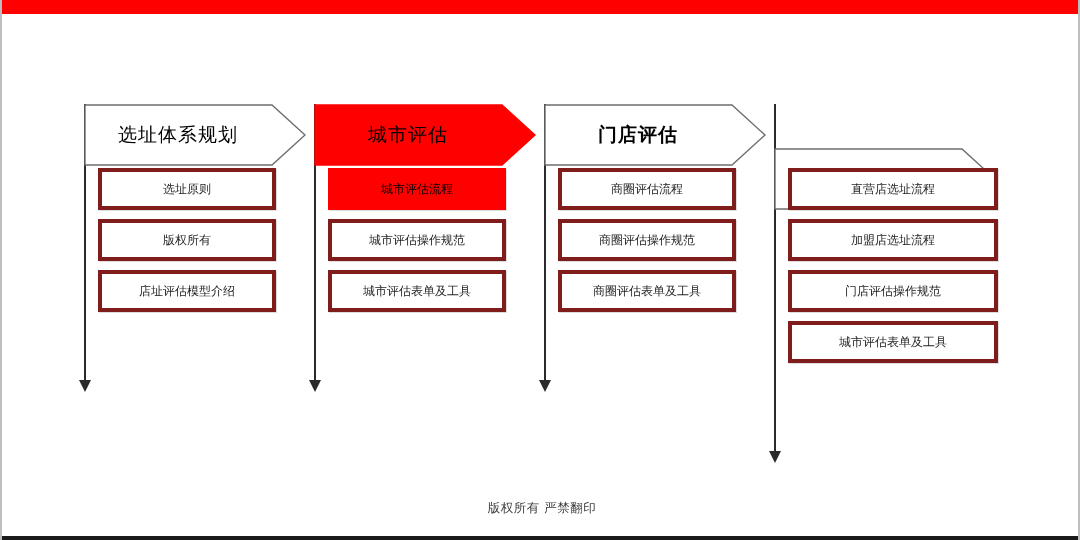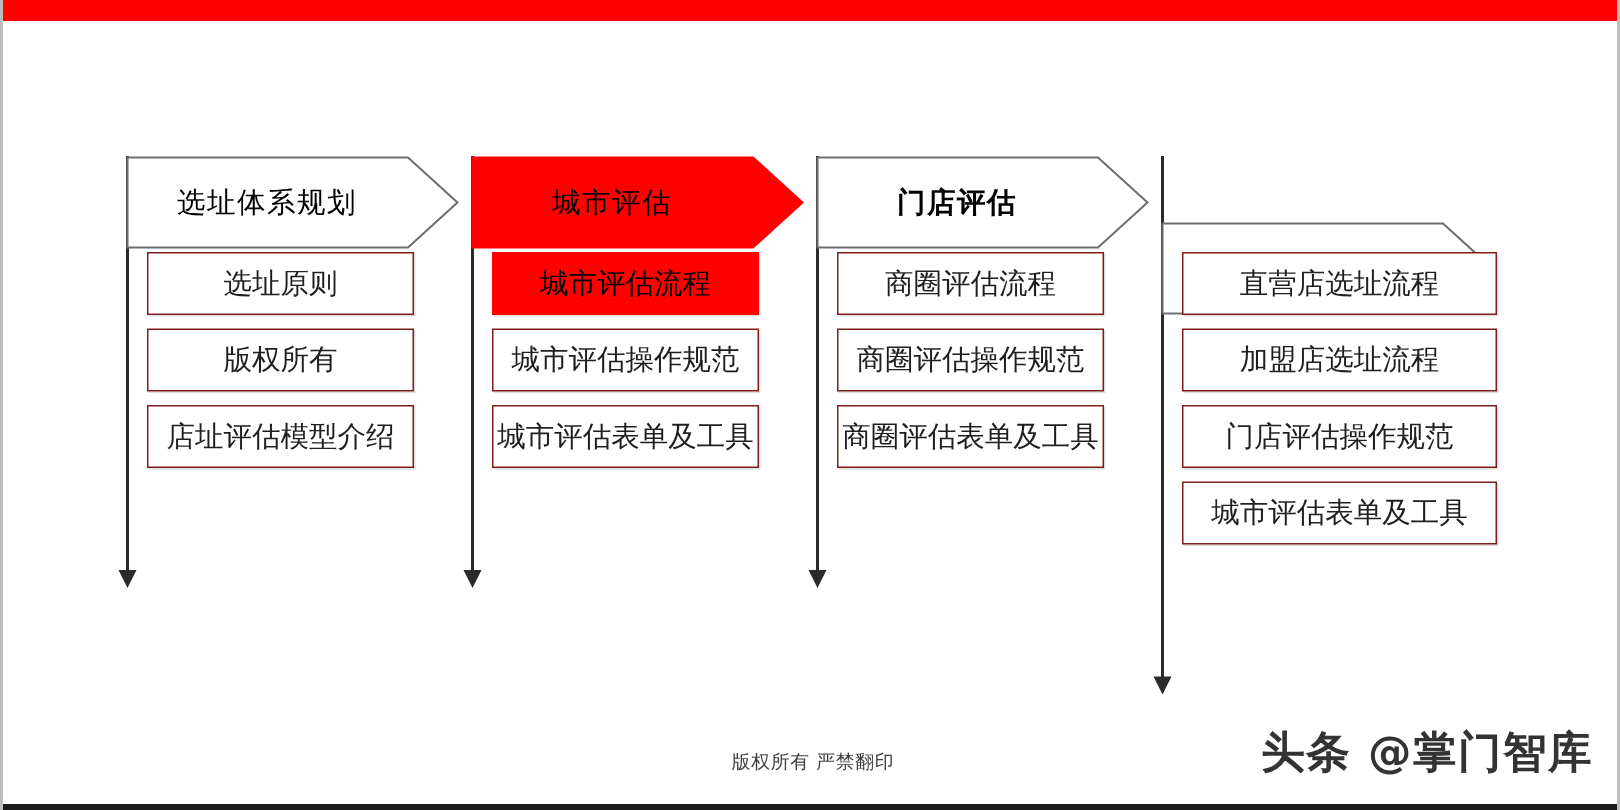--- a/index.html
+++ b/index.html
@@ -93,26 +93,26 @@
   .sub-list {
     position: absolute;
     left: 14px;
     top: 64px;
   }
   .sub-box {
     position: relative;
     box-sizing: border-box;
     height: 42px;
     margin-bottom: 9px;
-    border: 1px solid #7f1d1d;
+    border: 4px solid #7f1d1d;
     background: #ffffff;
     display: flex;
     align-items: center;
     justify-content: center;
-    font-size: 19px;
+    font-size: 12px;
     color: #1f1f1f;
     white-space: nowrap;
     box-shadow: 1px 1px 0 rgba(0,0,0,0.13);
   }
   .sub-box.hl {
     background: #ff0000;
     border-color: #ff0000;
     color: #000000;
   }
 
@@ -208,16 +208,15 @@
         <div class="sub-list" style="width: 210px;">
           <div class="sub-box">直营店选址流程</div>
           <div class="sub-box">加盟店选址流程</div>
           <div class="sub-box">门店评估操作规范</div>
           <div class="sub-box">城市评估表单及工具</div>
         </div>
       </div>
     </div>
 
   <div class="footer-note">版权所有 严禁翻印</div>
-  <div class="watermark">头条 @掌门智库</div>
 
   <div class="bottom-rule"></div>
 </div>
 
 </body></html>

